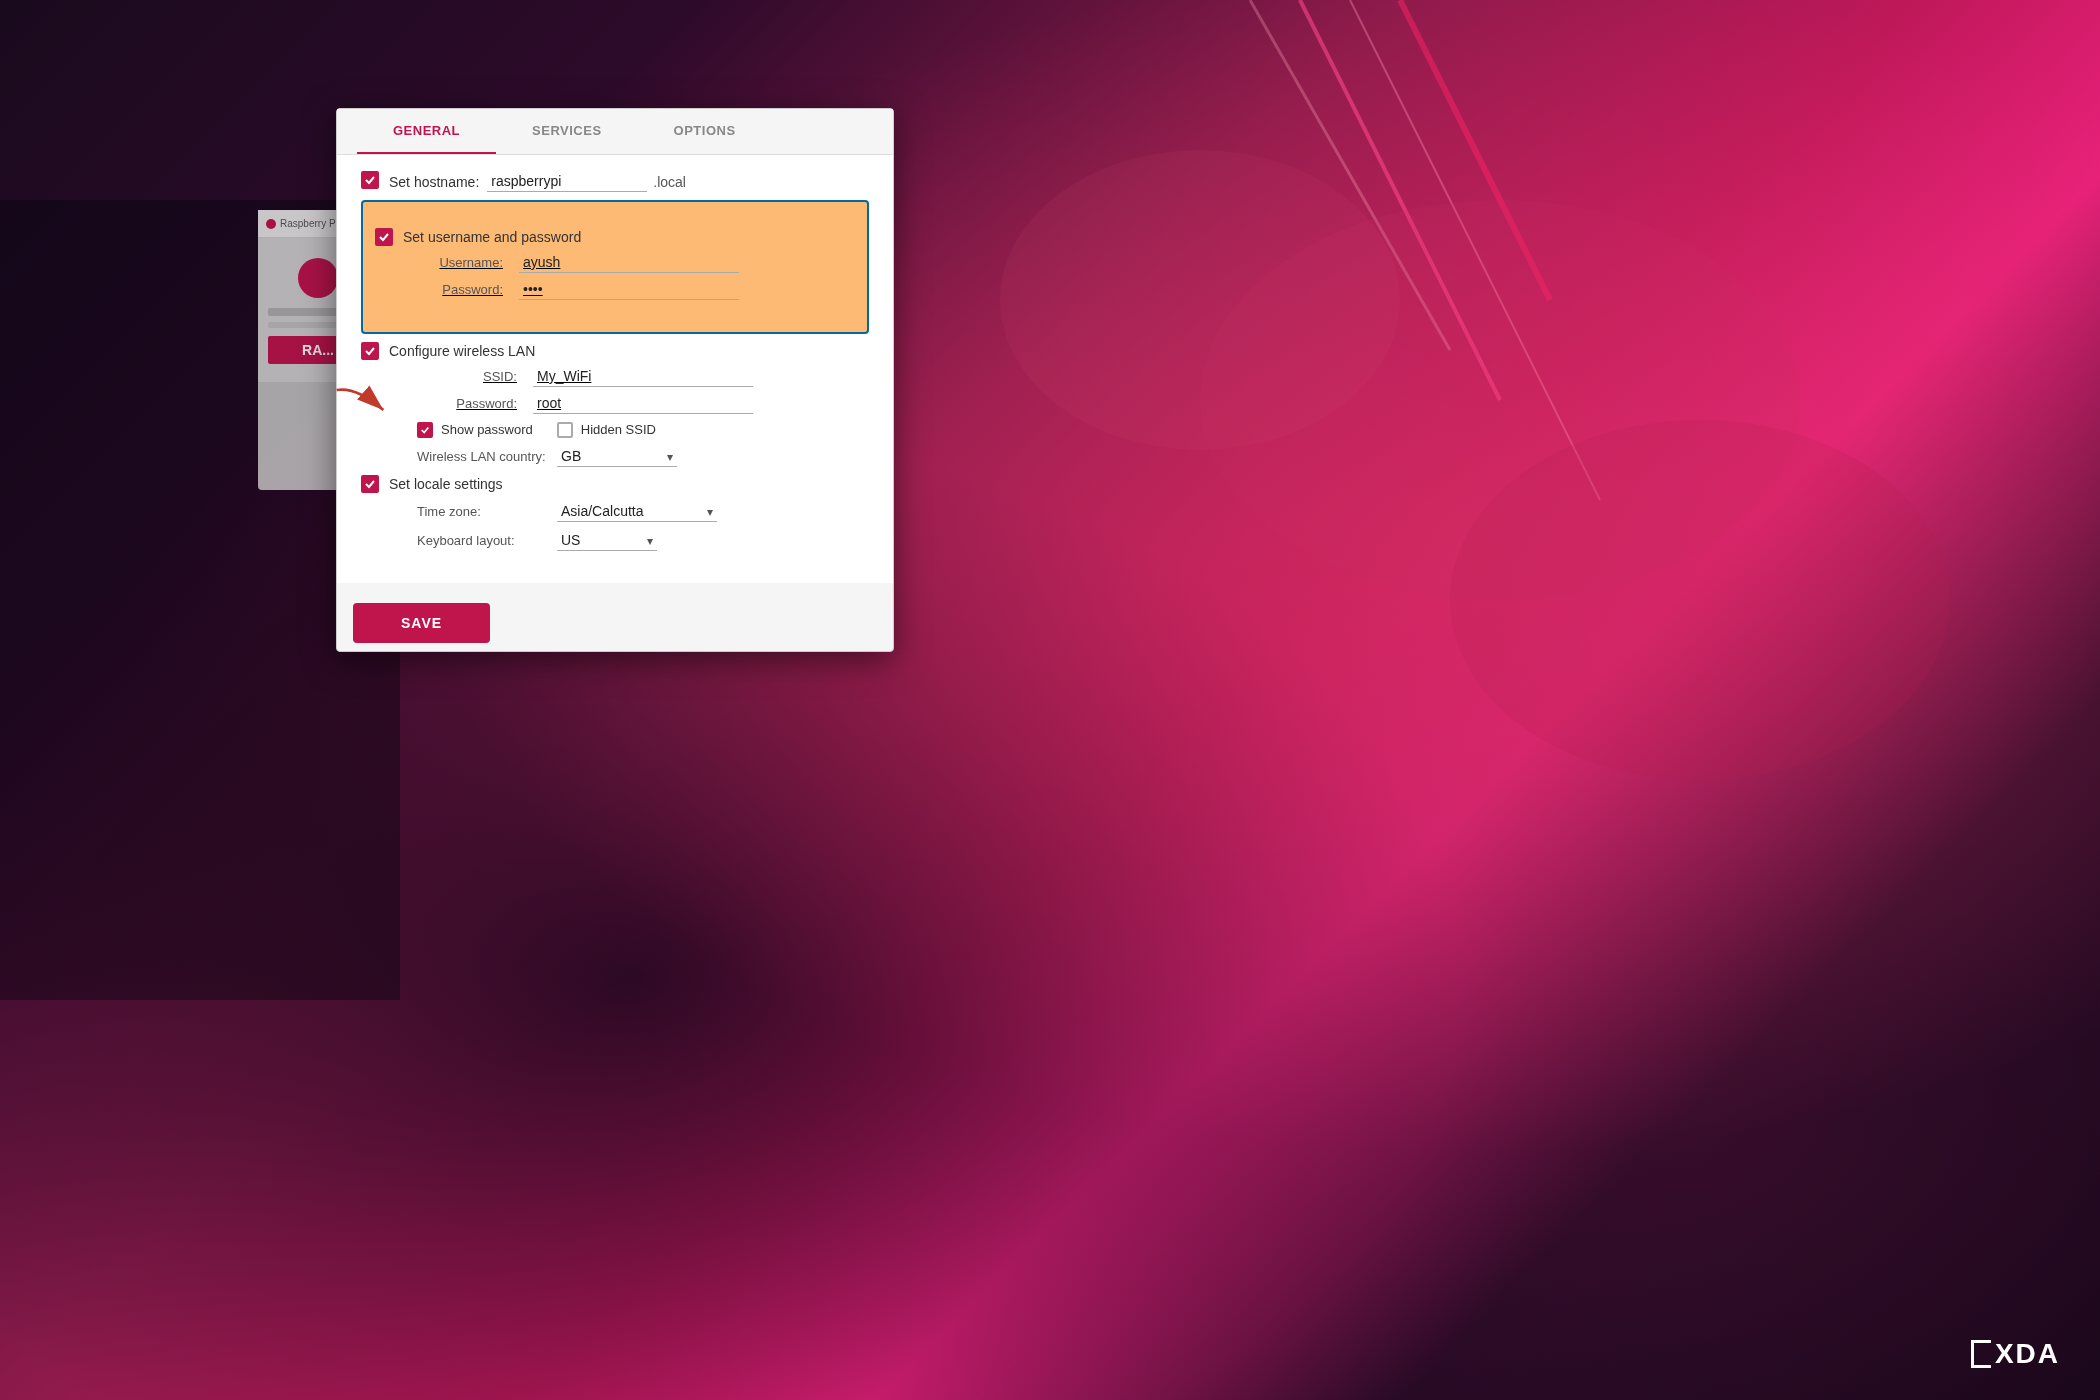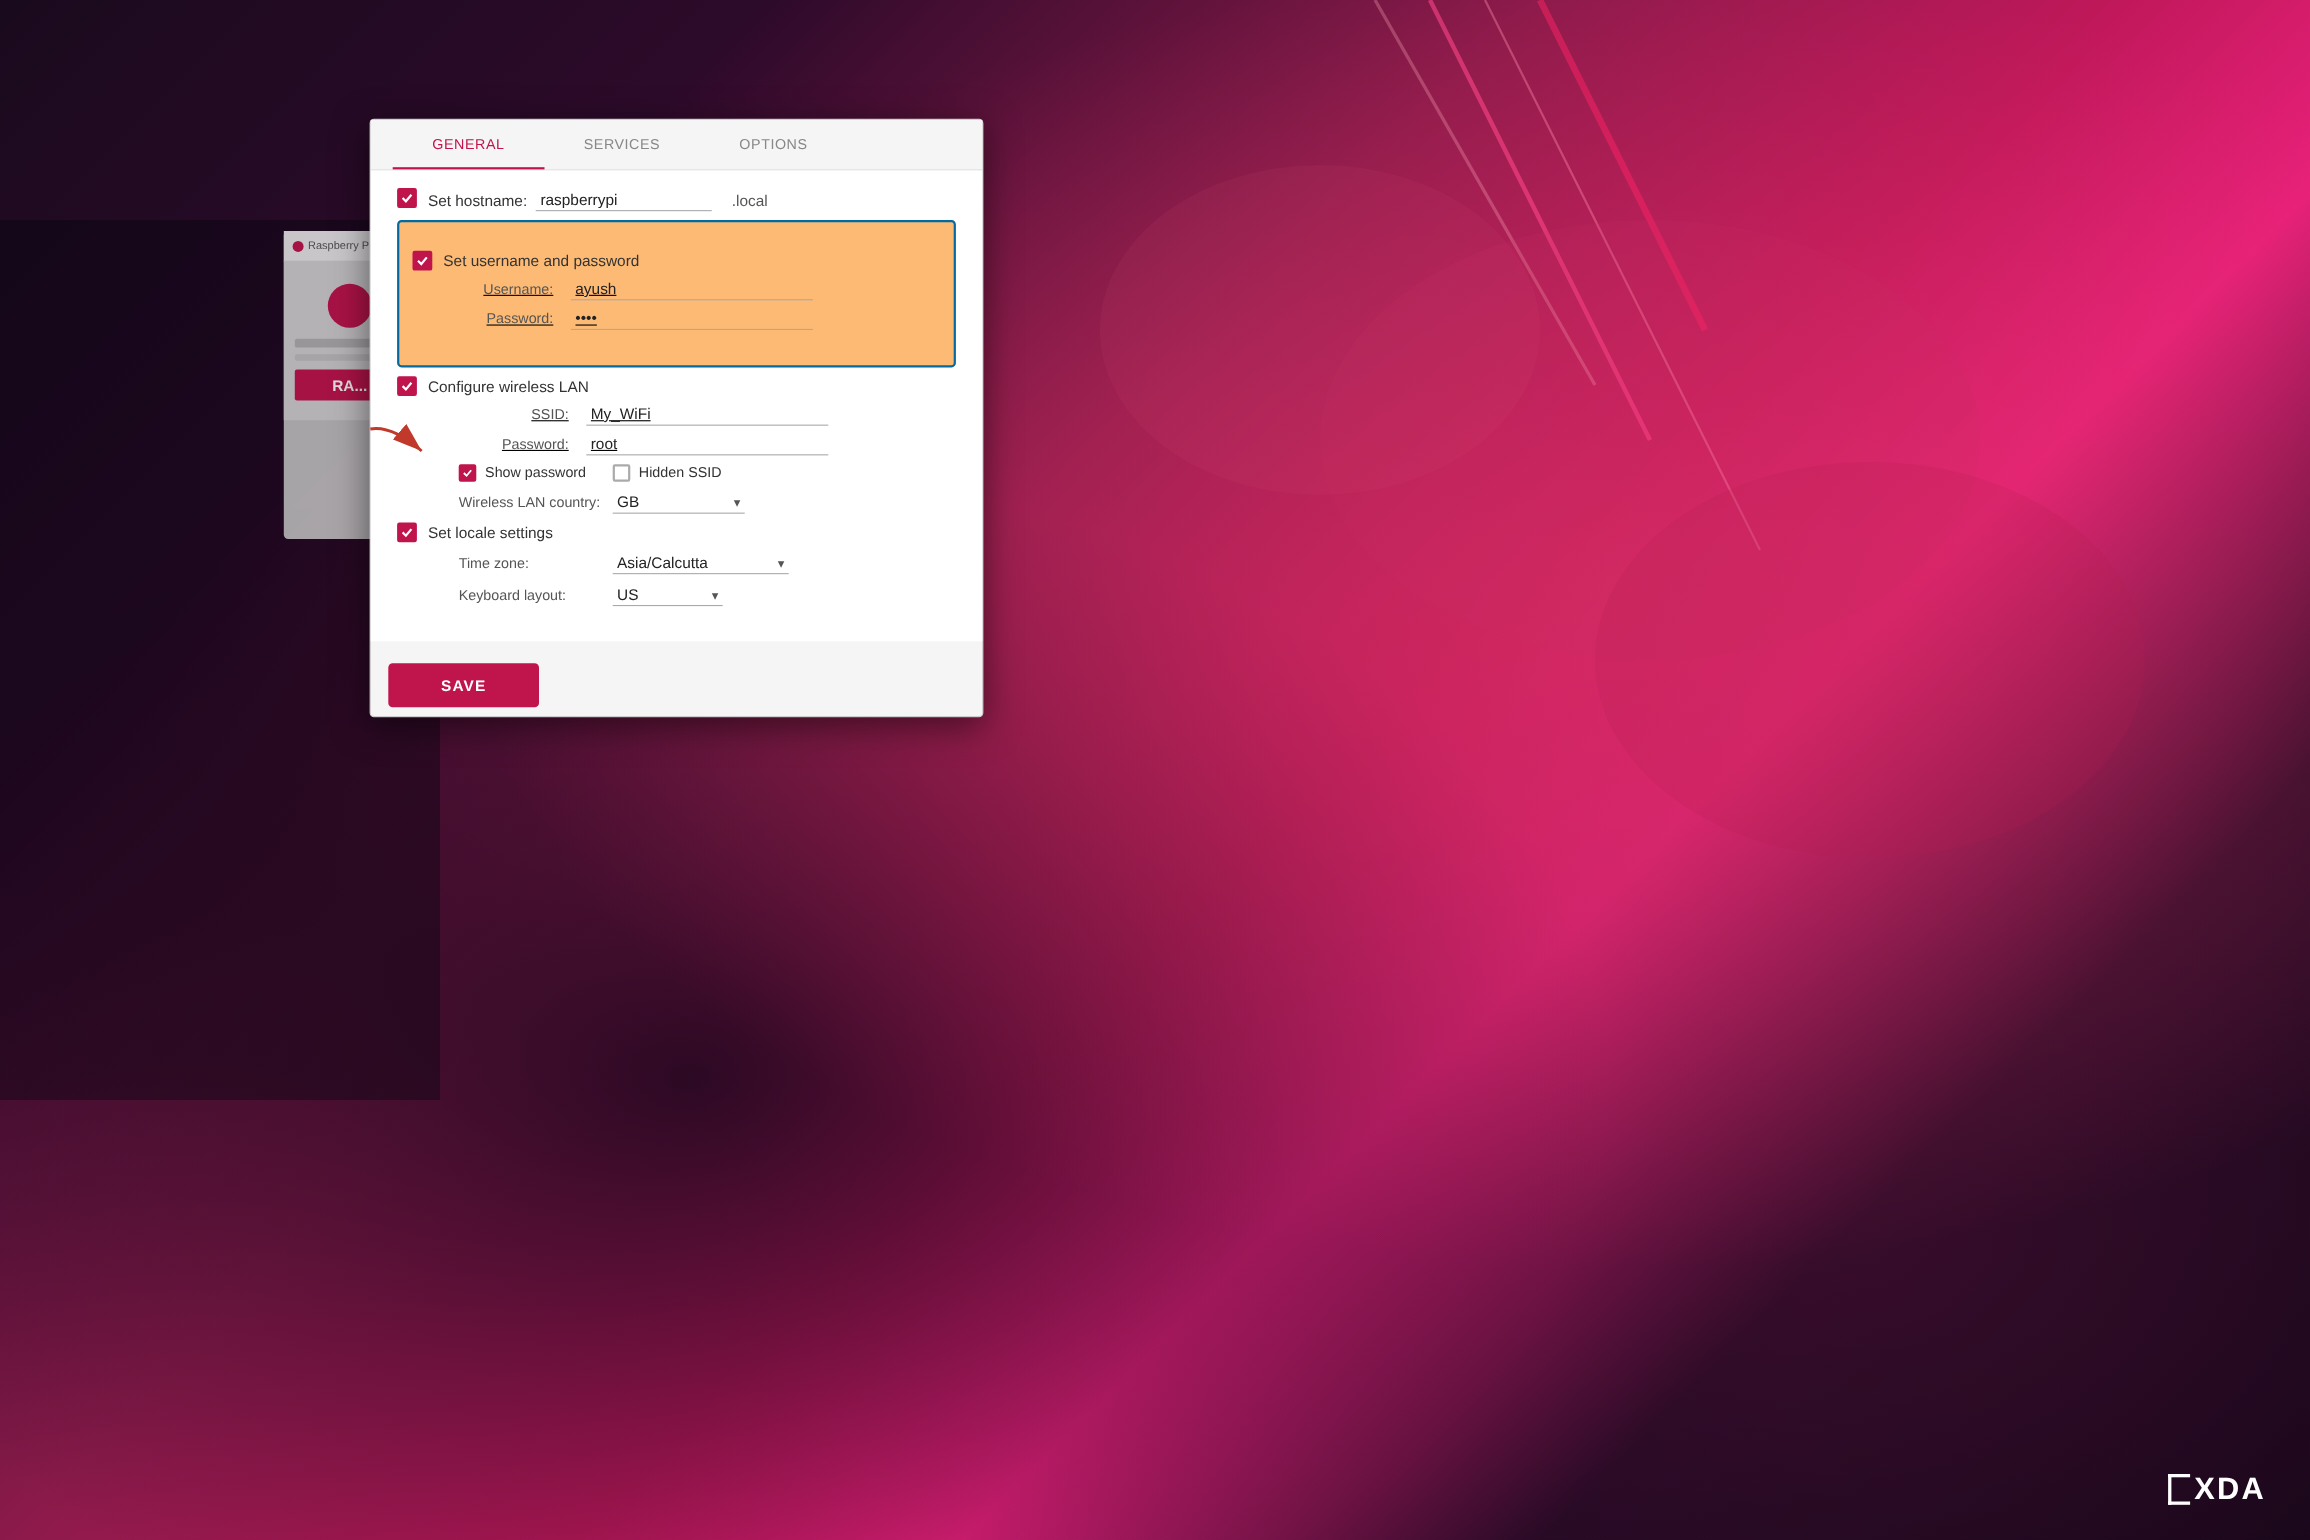--- a/index.html
+++ b/index.html
@@ -164,21 +164,21 @@
       display: flex;
       background: #f5f5f5;
       border-bottom: 1px solid #ddd;
       padding: 0 20px;
       gap: 0;
     }
 
     .tab {
       padding: 14px 36px;
       font-size: 13px;
-      font-weight: 400;
+      font-weight: 700;
       color: #888;
       cursor: pointer;
       border-bottom: 2px solid transparent;
       letter-spacing: 0.5px;
       text-transform: uppercase;
       text-align: center;
     }
 
     .tab.active {
       color: #c0144c;
@@ -246,21 +246,21 @@
       font-size: 14px;
       color: #222;
       padding: 2px 4px;
       width: 220px;
       outline: none;
     }
 
     .hostname-row {
       display: flex;
       align-items: center;
-      gap: 12px;
+      gap: 0;
     }
 
     .hostname-input {
       border: none;
       border-bottom: 1px solid #aaa;
       background: transparent;
       font-size: 14px;
       color: #222;
       padding: 2px 4px;
       width: 160px;

